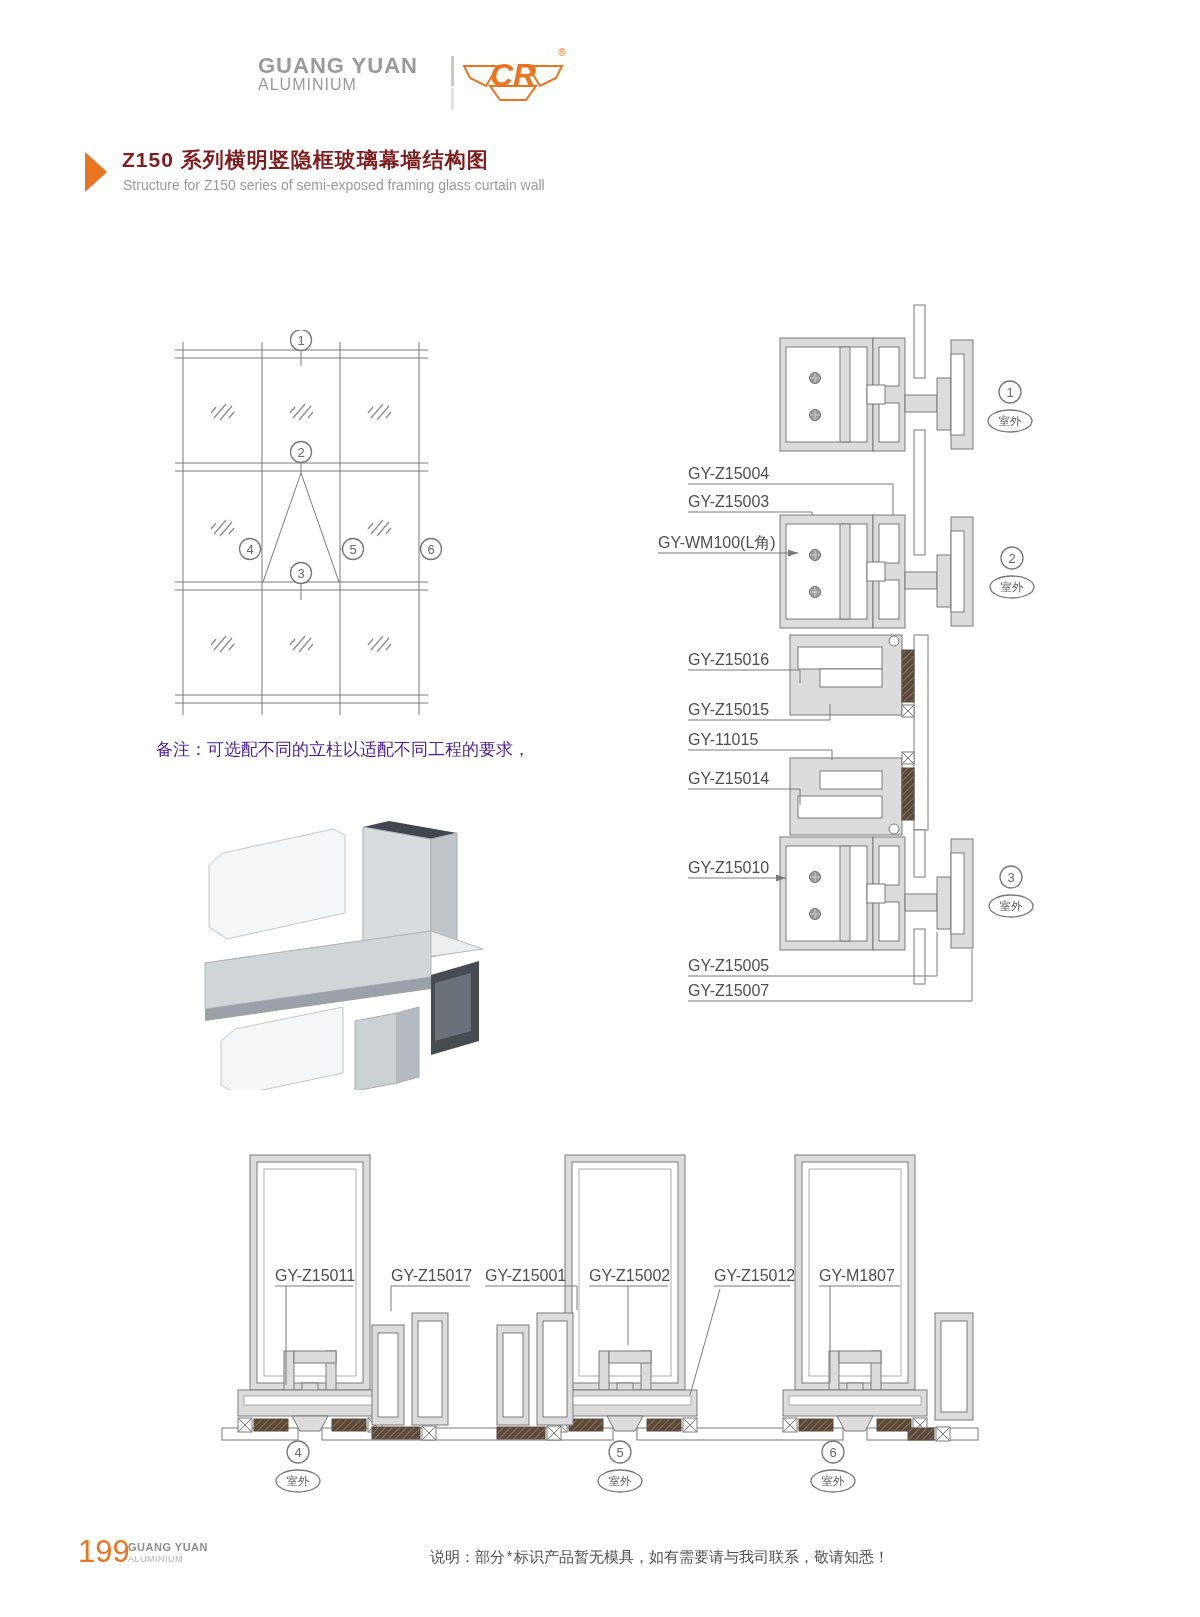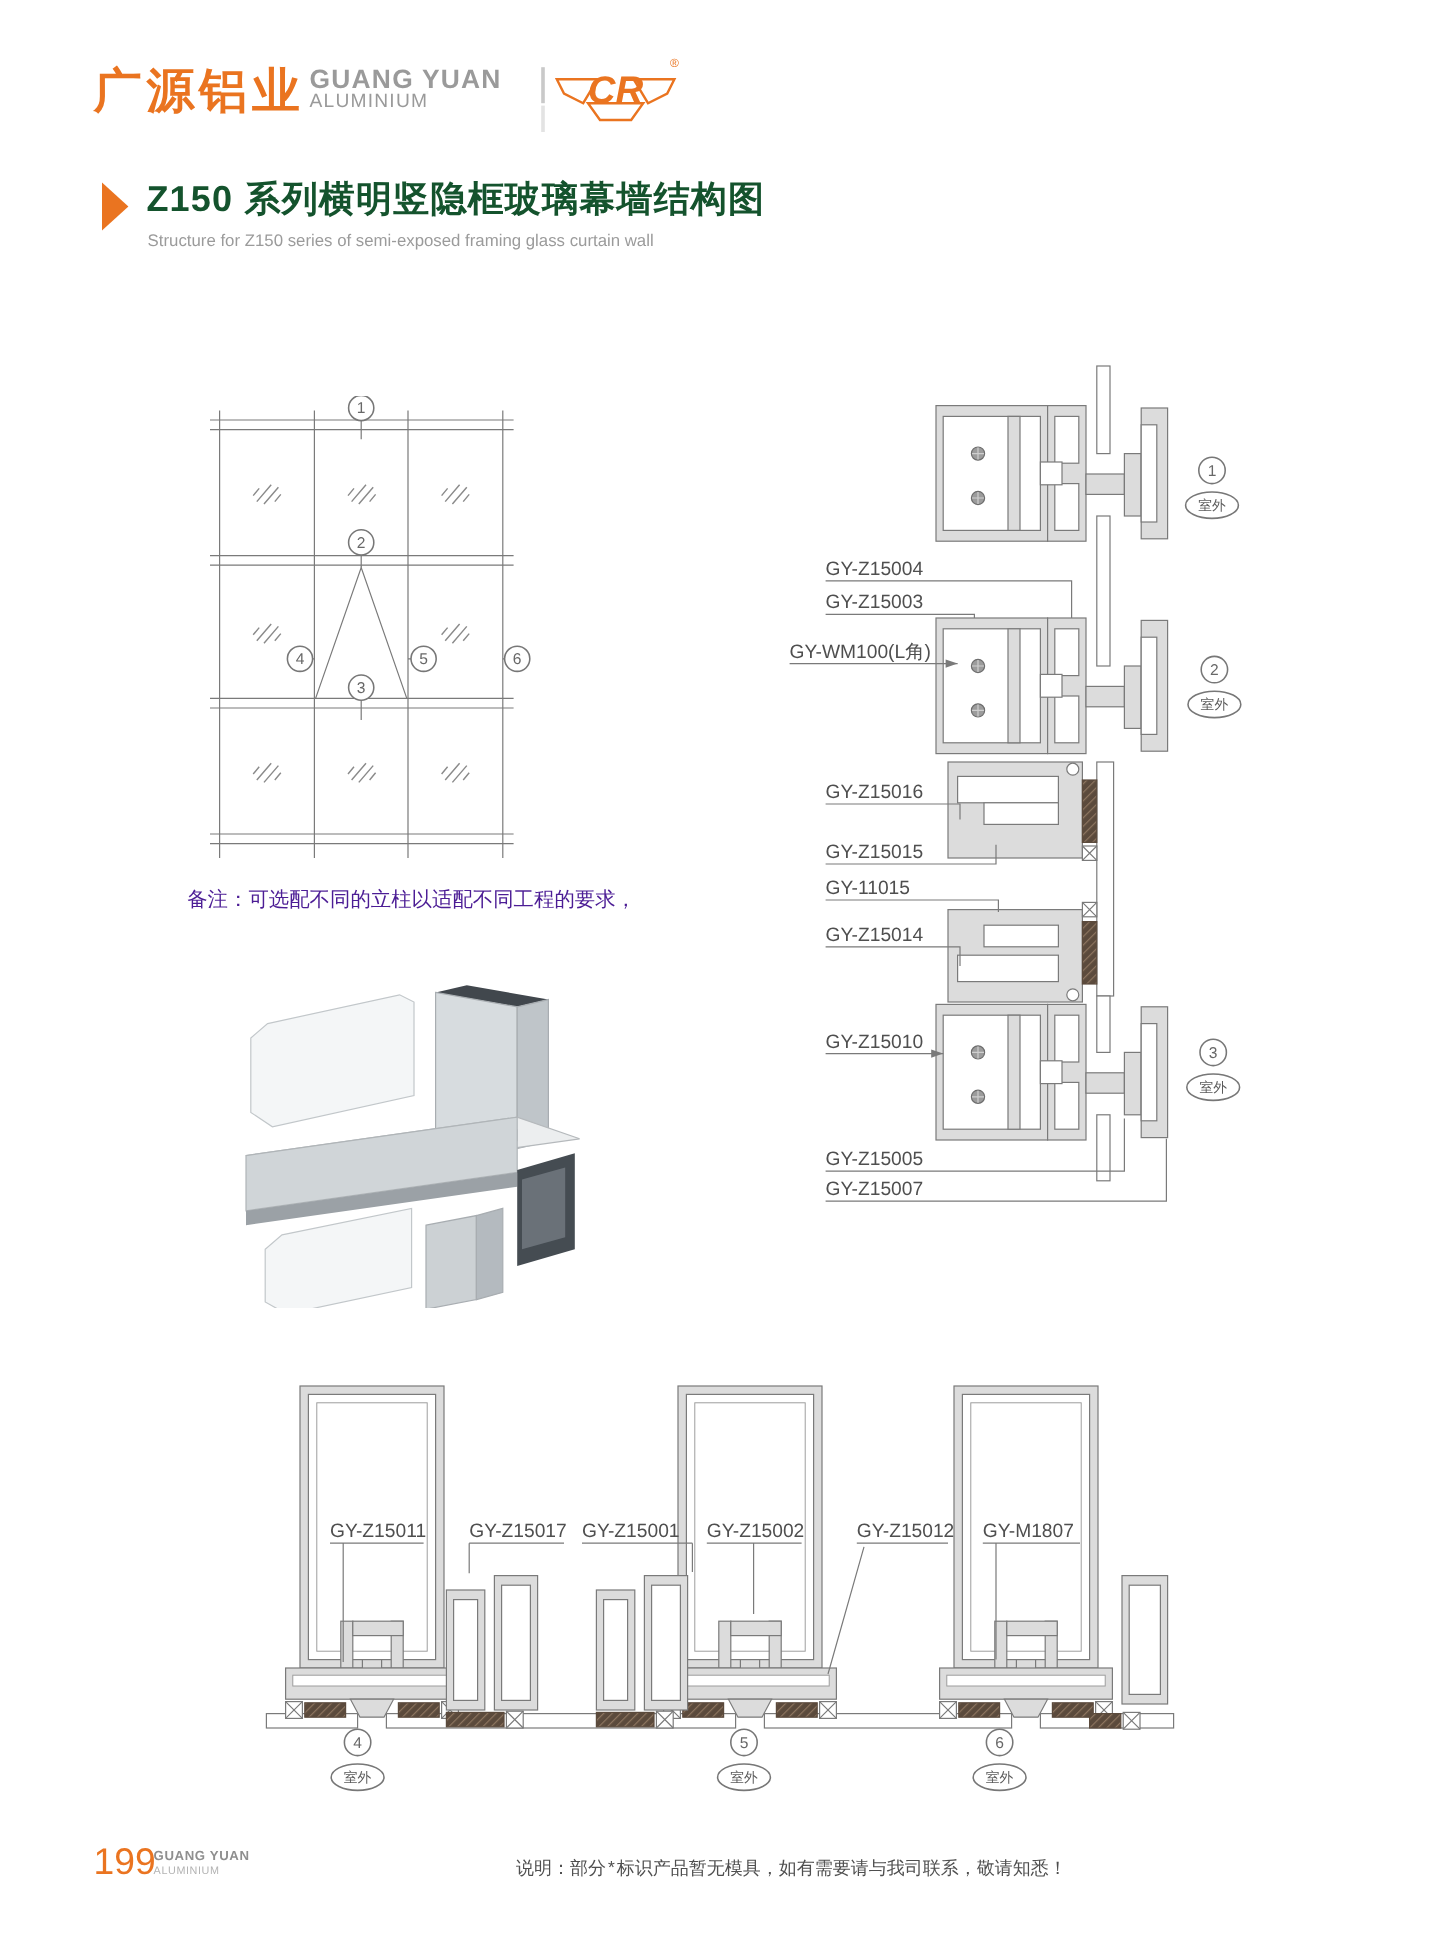--- a/index.html
+++ b/index.html
@@ -11,22 +11,22 @@
   .logo-en { position:absolute; left:258px; top:54px; color:#9a9a9a; line-height:1.05; }
   .logo-en .l1 { font-size:22px; font-weight:bold; letter-spacing:1px; display:block; }
   .logo-en .l2 { font-size:16px; letter-spacing:1px; display:block; }
   .hdr-divider { position:absolute; left:451px; top:56px; width:3px; height:30px; background:#c9c9c9; }
   .hdr-divider2 { position:absolute; left:451px; top:88px; width:3px; height:22px; background:#e3e3e3; }
   .cr-logo { position:absolute; left:460px; top:44px; }
 
   
   .title-arrow { position:absolute; left:85px; top:152px; width:0; height:0;
     border-left:22px solid #EA7420; border-top:20px solid transparent; border-bottom:20px solid transparent; }
-  .title-cn { position:absolute; left:122px; top:146px; font-size:30px; font-weight:bold; color:#14532d; letter-spacing:1px; }
-  .title-en { position:absolute; left:123px; top:192px; font-size:14px; color:#9b9b9b; }
+  .title-cn { position:absolute; left:122px; top:146px; font-size:21px; font-weight:bold; color:#7f1d1d; letter-spacing:1px; }
+  .title-en { position:absolute; left:123px; top:177px; font-size:14px; color:#9b9b9b; }
 
   
   .note { position:absolute; left:156px; top:735px; font-size:17px; color:#4c1d95; line-height:1.75; }
   .note .l2 { padding-left:69px; display:block; }
 
   
   .sv { position:absolute; }
 
   
   .page-num { position:absolute; left:78px; top:1534px; font-size:31px; font-weight:normal; color:#EA7420; }
@@ -44,21 +44,20 @@
   .wh { fill:#ffffff; stroke:#7a7a7a; stroke-width:1; }
   .wh2 { fill:#ffffff; stroke:#9a9a9a; stroke-width:.8; }
   .gls { fill:#ffffff; stroke:#7a7a7a; stroke-width:1; }
   .mkc { fill:#ffffff; stroke:#777; stroke-width:1.3; }
 </style>
 </head>
 <body>
 
 <div class="page">
 
-  <div class="logo-cn">广源铝业</div>
   <div class="logo-en">
     <span class="l1">GUANG YUAN</span>
     <span class="l2">ALUMINIUM</span>
   </div>
   <div class="hdr-divider"></div>
   <div class="hdr-divider2"></div>
   <svg class="cr-logo" width="110" height="70" viewBox="0 0 110 70">
     <polygon points="4,22 38,22 26,42 10,34" fill="none" stroke="#EA7420" stroke-width="2"></polygon>
     <polygon points="102,22 68,22 80,42 96,34" fill="none" stroke="#EA7420" stroke-width="2"></polygon>
     <polygon points="30,42 76,42 66,56 40,56" fill="none" stroke="#EA7420" stroke-width="2"></polygon>

